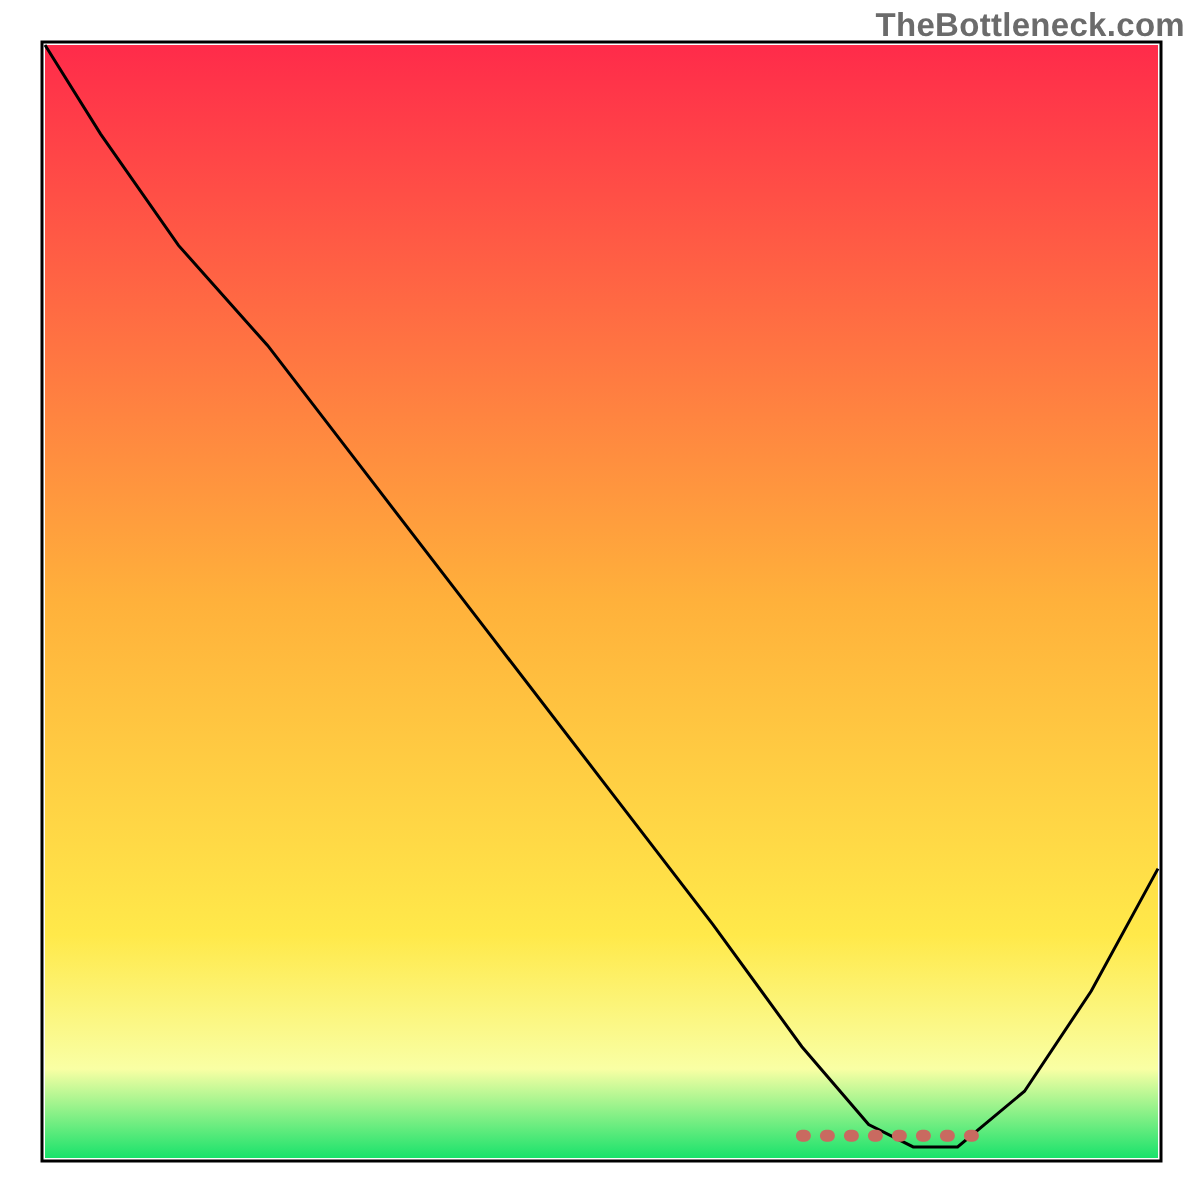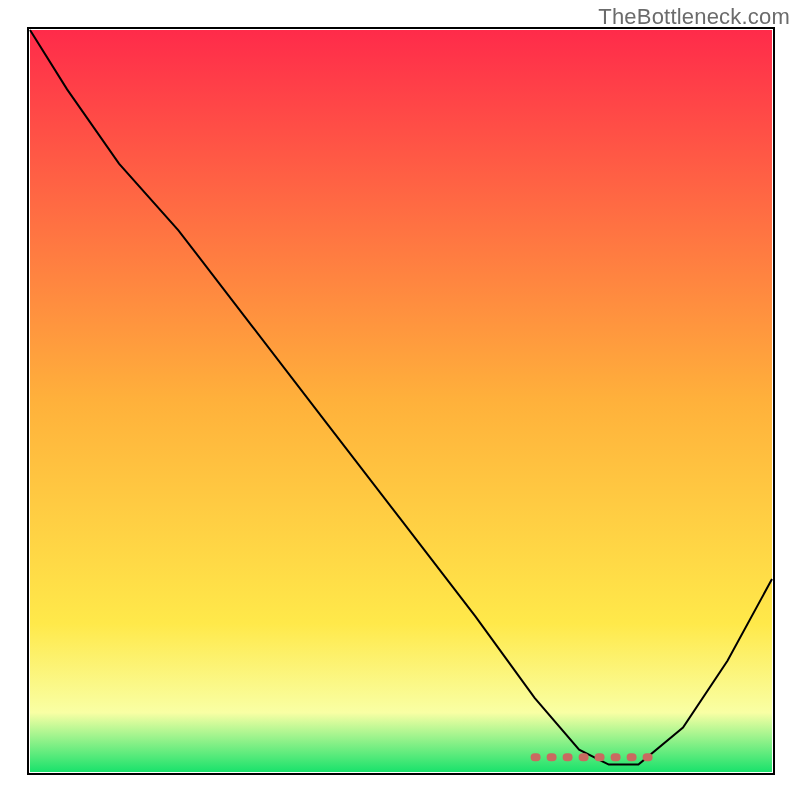--- a/index.html
+++ b/index.html
@@ -14,21 +14,21 @@
   .stage {
     position: relative;
     width: 800px;
     height: 800px;
   }
   .watermark {
     position: absolute;
     top: 4px;
     right: 10px;
     font-size: 22px;
-    font-weight: 400;
+    font-weight: 700;
     color: #6b6b6b;
     letter-spacing: 0.2px;
   }
   svg.plot {
     position: absolute;
     left: 0;
     top: 0;
   }
 </style>
 </head>

